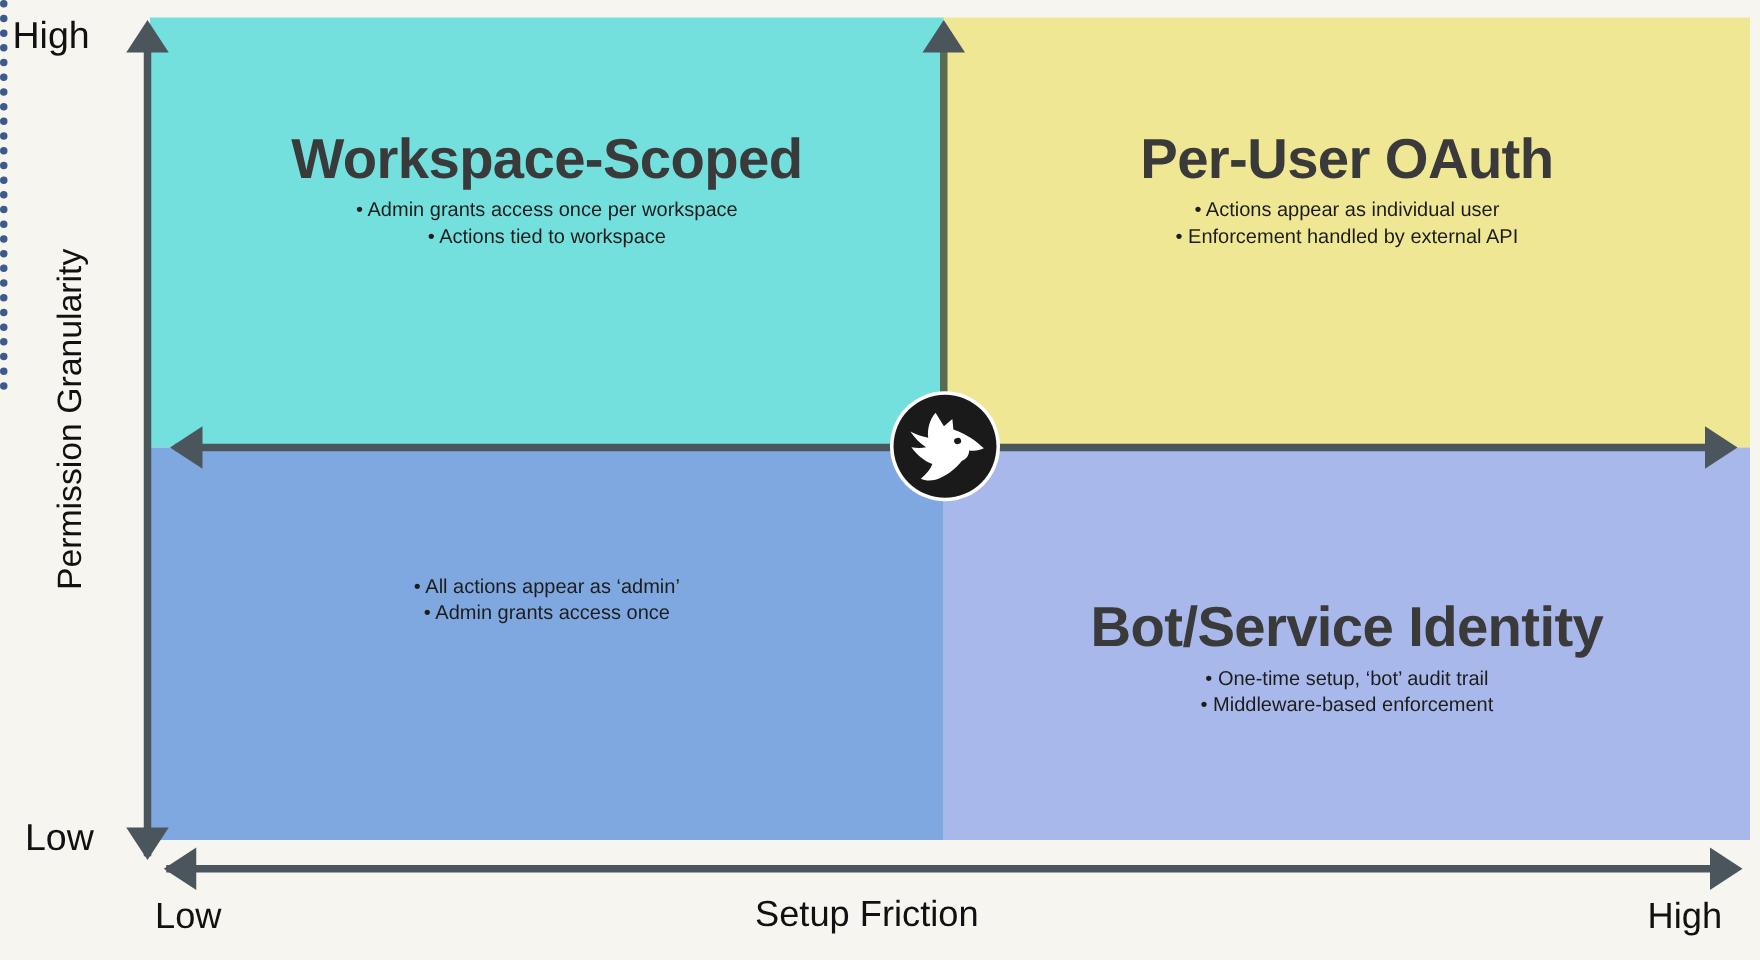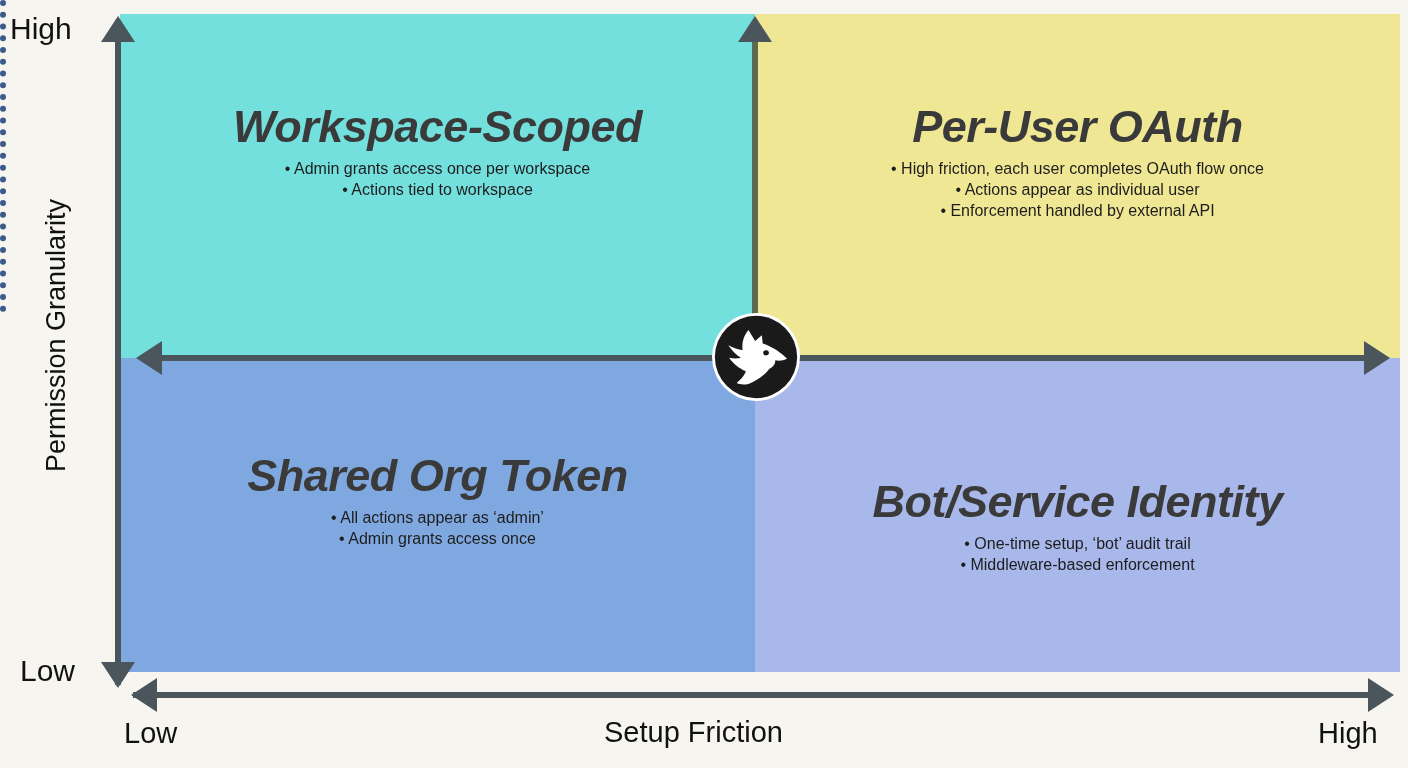--- a/index.html
+++ b/index.html
@@ -33,21 +33,20 @@
     color: #2d2d2d;
     user-select: none;
   }
   .qtitle {
     font-weight: bold;
     font-size: 45px;
     line-height: 1.06;
     letter-spacing: -0.5px;
     color: #3a3a3a;
     white-space: nowrap;
-    font-style: italic;
   }
   .qbullets {
     margin-top: 7px;
     font-size: 16px;
     line-height: 1.33;
     color: #1d1d1d;
   }
   .qbullets div { white-space: nowrap; }
 
   #text-tl { left: 120px; top: 103px; width: 635px; }
@@ -170,28 +169,26 @@
     <div class="qtitle">Workspace-Scoped</div>
     <div class="qbullets">
       <div>• Admin grants access once per workspace</div>
       <div>• Actions tied to workspace</div>
     </div>
   </div>
 
   <div id="text-tr" class="qtext">
     <div class="qtitle">Per-User OAuth</div>
     <div class="qbullets">
-      <div>• High friction, each user completes OAuth flow once</div>
       <div>• Actions appear as individual user</div>
       <div>• Enforcement handled by external API</div>
     </div>
   </div>
 
   <div id="text-bl" class="qtext">
-    <div class="qtitle">Shared Org Token</div>
     <div class="qbullets">
       <div>• All actions appear as ‘admin’</div>
       <div>• Admin grants access once</div>
     </div>
   </div>
 
   <div id="text-br" class="qtext">
     <div class="qtitle">Bot/Service Identity</div>
     <div class="qbullets">
       <div>• One-time setup, ‘bot’ audit trail</div>

